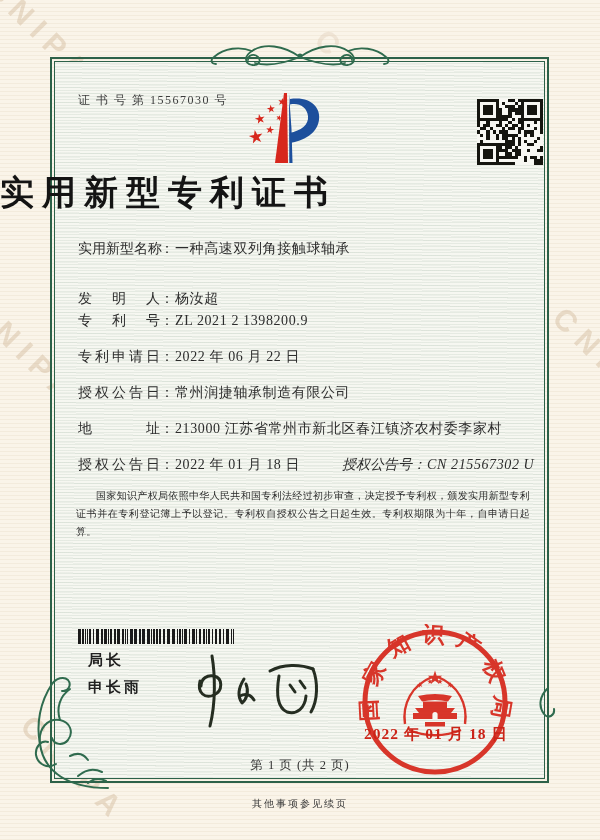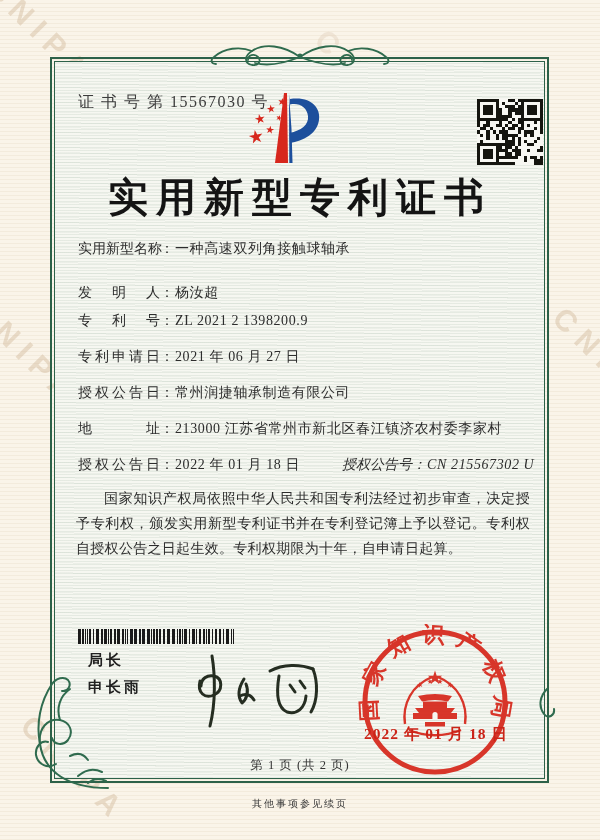--- a/index.html
+++ b/index.html
@@ -29,46 +29,46 @@
     border:1px solid #2c6149;
     background-color:#f6f7f1;
     background-image:
       repeating-linear-gradient(0deg, rgba(142,168,148,.16) 0 1px, transparent 1px 3px),
       repeating-linear-gradient(2deg, rgba(142,168,148,.10) 0 1px, transparent 1px 5px);
   }
   .ornament{position:absolute;z-index:2;}
   
   .cert-no{
     position:absolute;left:78px;top:92px;z-index:3;
-    font-size:16px;color:#3c3c3c;letter-spacing:1.5px;
+    font-size:12px;color:#3c3c3c;letter-spacing:1.5px;
   }
   .logo{position:absolute;left:238px;top:88px;z-index:3;}
   .qr{position:absolute;left:477px;top:99px;z-index:3;}
   .title{
     position:absolute;left:0;right:0;top:170px;z-index:3;
-    text-align:center;font-size:40px;font-weight:bold;color:#141414;
+    font-size:34px;font-weight:bold;color:#141414;
     letter-spacing:8px;
   }
   .row{
     position:absolute;left:78px;z-index:3;white-space:nowrap;
     font-size:14px;color:#2d2d2d;
   }
   .flabel{
     display:inline-block;width:82px;vertical-align:bottom;
     text-align:justify;text-align-last:justify;text-justify:inter-character;
   }
   .fsep{margin:0 1px 0 0;}
   .fval{letter-spacing:.6px;}
   .grant2{margin-left:42px;font-style:italic;}
   .paras{
     position:absolute;left:76px;top:487px;width:454px;z-index:3;
   }
   .paras p{
     margin:0;text-indent:2em;text-align:justify;
-    font-size:14px;line-height:1.78;color:#2c2c2c;letter-spacing:.3px;
+    font-size:10px;line-height:1.78;color:#2c2c2c;letter-spacing:.3px;
   }
   .barcode{position:absolute;left:78px;top:629px;z-index:3;}
   .signer{
     position:absolute;left:88px;top:647px;z-index:3;
     font-size:15px;font-weight:bold;color:#222;letter-spacing:3px;line-height:27px;
   }
   .signature{position:absolute;left:178px;top:652px;z-index:3;}
   .seal{position:absolute;left:357px;top:624px;z-index:4;opacity:.93;}
   .seal-date{
     position:absolute;left:358px;top:724px;width:156px;z-index:5;
@@ -392,28 +392,28 @@
       <rect x="59.71" y="62.86" width="3.14" height="3.14"></rect>
       <rect x="62.86" y="62.86" width="3.14" height="3.14"></rect>
     </g>
 </svg>
 
 <div class="title">实用新型专利证书</div>
 
 <div class="row" style="top:240px">
   <span class="flabel">实用新型名称</span><span class="fsep">：</span><span class="fval">一种高速双列角接触球轴承</span>
 </div>
-<div class="row" style="top:284px">
+<div class="row" style="top:290px">
   <span class="flabel">发明人</span><span class="fsep">：</span><span class="fval">杨汝超</span>
 </div>
 <div class="row" style="top:312px">
   <span class="flabel">专利号</span><span class="fsep">：</span><span class="fval">ZL 2021 2 1398200.9</span>
 </div>
 <div class="row" style="top:348px">
-  <span class="flabel">专利申请日</span><span class="fsep">：</span><span class="fval">2021 年 06 月 27 日</span>
+  <span class="flabel">专利申请日</span><span class="fsep">：</span><span class="fval">2022 年 06 月 22 日</span>
 </div>
 <div class="row" style="top:384px">
   <span class="flabel">授权公告日</span><span class="fsep">：</span><span class="fval">常州润捷轴承制造有限公司</span>
 </div>
 <div class="row" style="top:420px">
   <span class="flabel">地址</span><span class="fsep">：</span><span class="fval">213000 江苏省常州市新北区春江镇济农村委李家村</span>
 </div>
 <div class="row" style="top:456px">
   <span class="flabel">授权公告日</span><span class="fsep">：</span><span class="fval">2022 年 01 月 18 日</span><span class="grant2"><span>授权公告号</span><span class="fsep">：</span><span class="fval">CN 215567302 U</span></span>
 </div>

